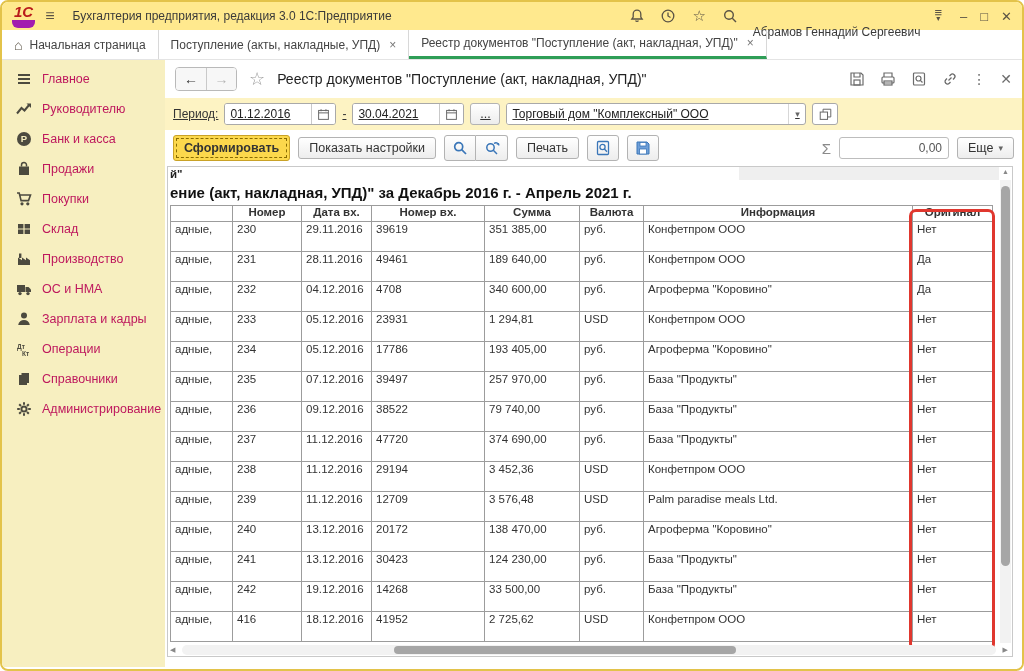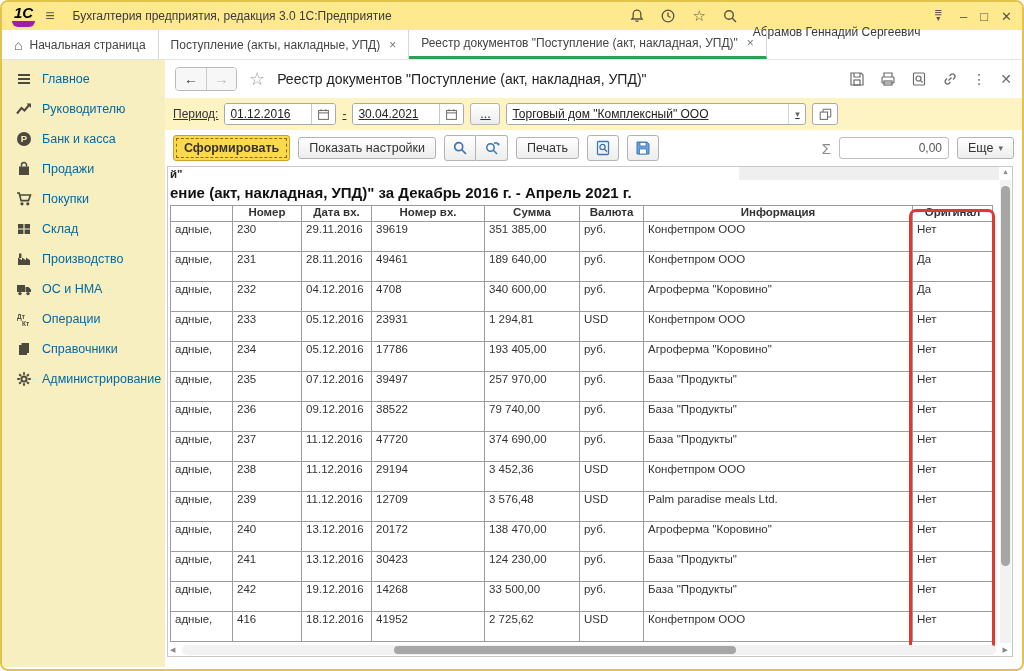--- a/index.html
+++ b/index.html
@@ -5,22 +5,22 @@
   * { box-sizing: border-box; margin: 0; padding: 0; }
   html,body { background:#fff; }
   body { font-family: "Liberation Sans", "DejaVu Sans", sans-serif; color:#333; }
 
   .window { position:relative; width:1024px; height:671px; border:2px solid #e3c34a;
             border-radius:8px; overflow:hidden; background:#fff; }
 
   
   .titlebar { height:28px; background:#ffe98e; display:flex; align-items:center;
               padding:0 10px; gap:10px; font-size:12px; color:#3a3a3a; }
-  .logo-1c { color:#000000; font-weight:bold; font-style:italic; font-size:15px;
-             border-bottom:6px solid #a21caf; border-radius:0 0 6px 6px; padding:0 2px; line-height:1.1;}
+  .logo-1c { color:#b91c1c; font-weight:bold; font-style:italic; font-size:15px;
+             border-bottom:8px solid #a21caf; border-radius:0 0 6px 6px; padding:0 2px; line-height:1.1;}
   .hamburger { font-size:16px; color:#5a5345; cursor:pointer; }
   .tb-title { flex:0 1 auto; margin-left:8px; white-space:nowrap; }
   .tb-right { margin-left:auto; display:flex; align-items:center; gap:14px; }
   .tb-ico { width:17px; height:17px; display:inline-flex; align-items:center; justify-content:center;
             color:#5a5345; }
   .tb-ico svg { width:16px; height:16px; }
   .tb-user { font-size:12px; color:#3a3a3a;margin-top:32px; }
   .svc-menu { display:inline-flex; flex-direction:column; align-items:center; line-height:6px; color:#5a5345; font-size:13px;}
   .svc-menu .caret { font-size:8px; }
   .win-btns { display:flex; gap:13px; font-size:13px; color:#5a5345; margin-left:4px;}
@@ -32,21 +32,21 @@
   .tab { display:flex; align-items:center; gap:7px; padding:0 12px; border-right:1px solid #d8d8d8;
          color:#444; white-space:nowrap; cursor:pointer; position:relative; }
   .tab .home { font-size:14px; color:#5a5345; }
   .tab .close { color:#777; font-size:12px; margin-left:2px; }
   .tab.active { border-bottom:3px solid #2f9e57; }
 
   
   .app-body { display:flex; height:607px; }
   .sidebar { width:163px; background:#f7efc0; padding-top:4px; flex-shrink:0; overflow:hidden; }
   .side-item { display:flex; align-items:center; gap:10px; height:30px; padding-left:14px;
-               font-size:12.5px; color:#0369a1; cursor:pointer; white-space:nowrap;}
+               font-size:12.5px; color:#be185d; cursor:pointer; white-space:nowrap;}
   .side-ico { width:16px; height:16px; flex-shrink:0; display:inline-flex; }
   .side-ico svg { width:16px; height:16px; }
 
   .content { flex:1; display:flex; flex-direction:column; background:#fff; min-width:0; }
 
   
   .chead { height:38px; display:flex; align-items:center; padding:0 10px; gap:8px; }
   .nav-group { display:flex; border:1px solid #b9b9b9; border-radius:4px; overflow:hidden; }
   .nav-btn { width:30px; height:22px; background:#f7f7f7; display:flex; align-items:center;
              justify-content:center; font-size:14px; color:#333; cursor:pointer; }
@@ -258,20 +258,29 @@
             <svg viewBox="0 0 16 16" fill="#4c4a3f">
               <path d="M1 4h8v7H1z"></path>
               <path d="M9.5 6h3l2.5 2.4V11H9.5z"></path>
               <circle cx="4" cy="12.6" r="1.7"></circle>
               <circle cx="12" cy="12.6" r="1.7"></circle>
             </svg>
           </span>
           <span>ОС и НМА</span>
         </div>
 
+        <div class="side-item">
+          <span class="side-ico">
+            <svg viewBox="0 0 16 16" fill="#4c4a3f">
+              <circle cx="8" cy="4.6" r="3"></circle>
+              <path d="M2.2 14c.5-3.2 2.9-5 5.8-5s5.3 1.8 5.8 5z"></path>
+            </svg>
+          </span>
+          <span>Зарплата и кадры</span>
+        </div>
 
         <div class="side-item">
           <span class="side-ico">
             <svg viewBox="0 0 16 16" fill="#4c4a3f">
               <text x="1" y="7.5" font-size="6.5" font-weight="bold" font-family="sans-serif">Дт</text>
               <text x="6" y="14.5" font-size="6.5" font-weight="bold" font-family="sans-serif">Кт</text>
             </svg>
           </span>
           <span>Операции</span>
         </div>

